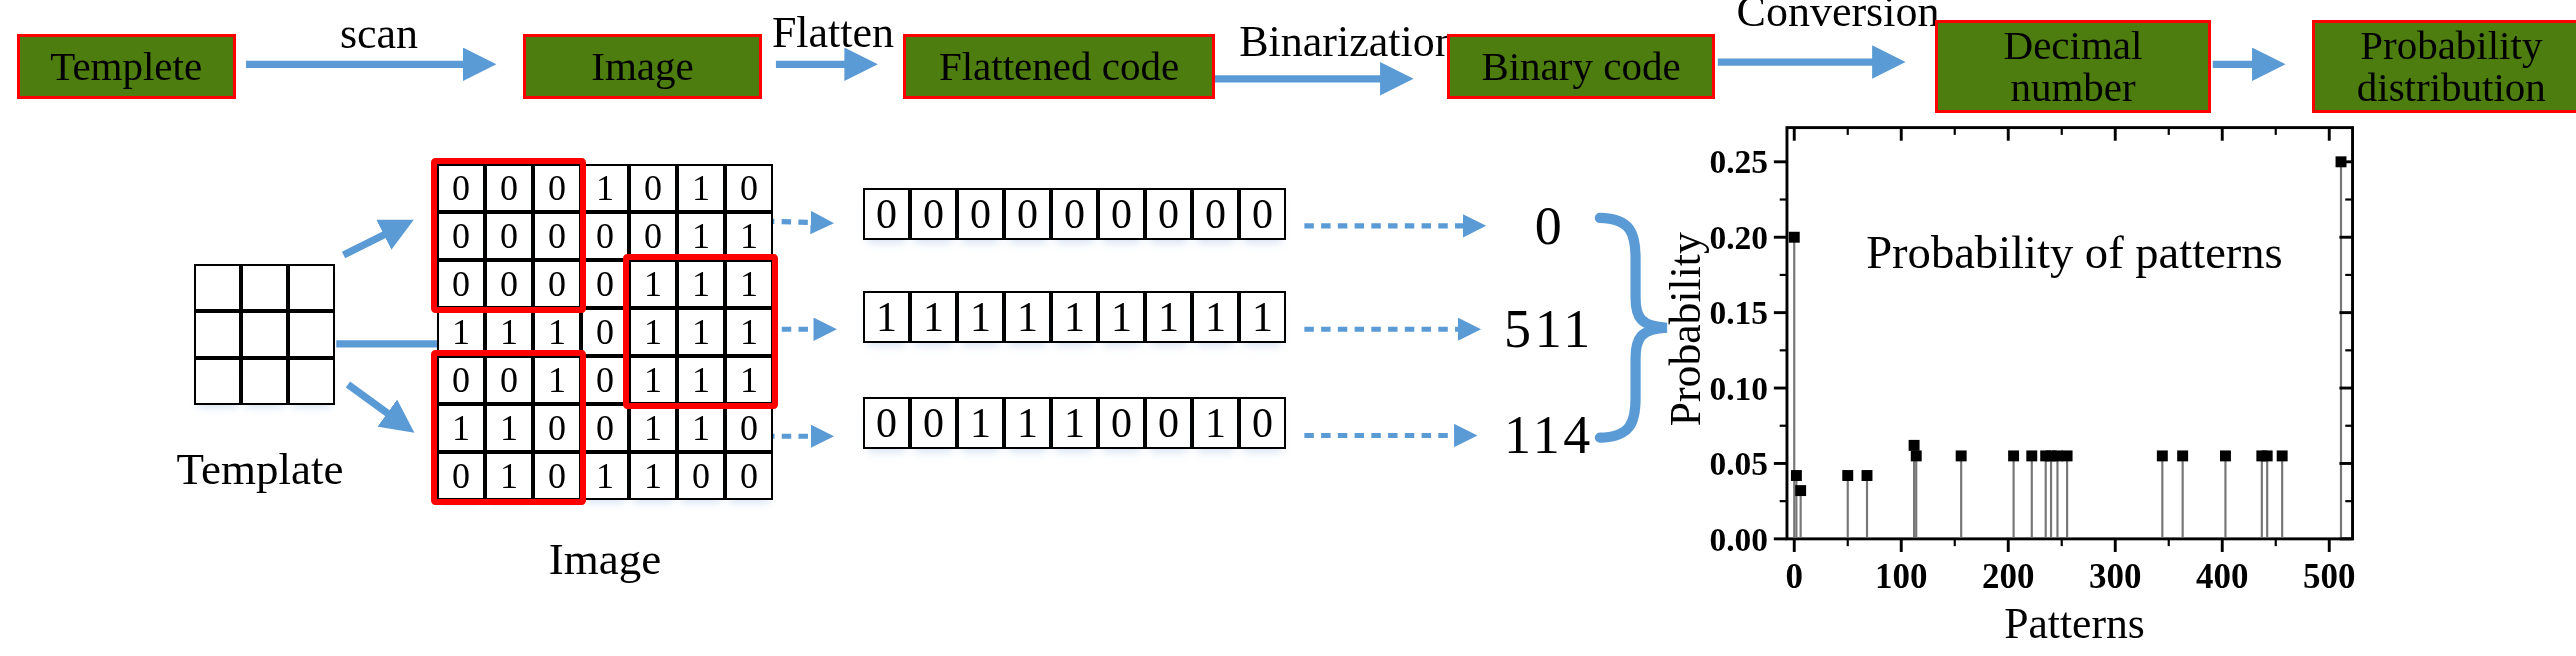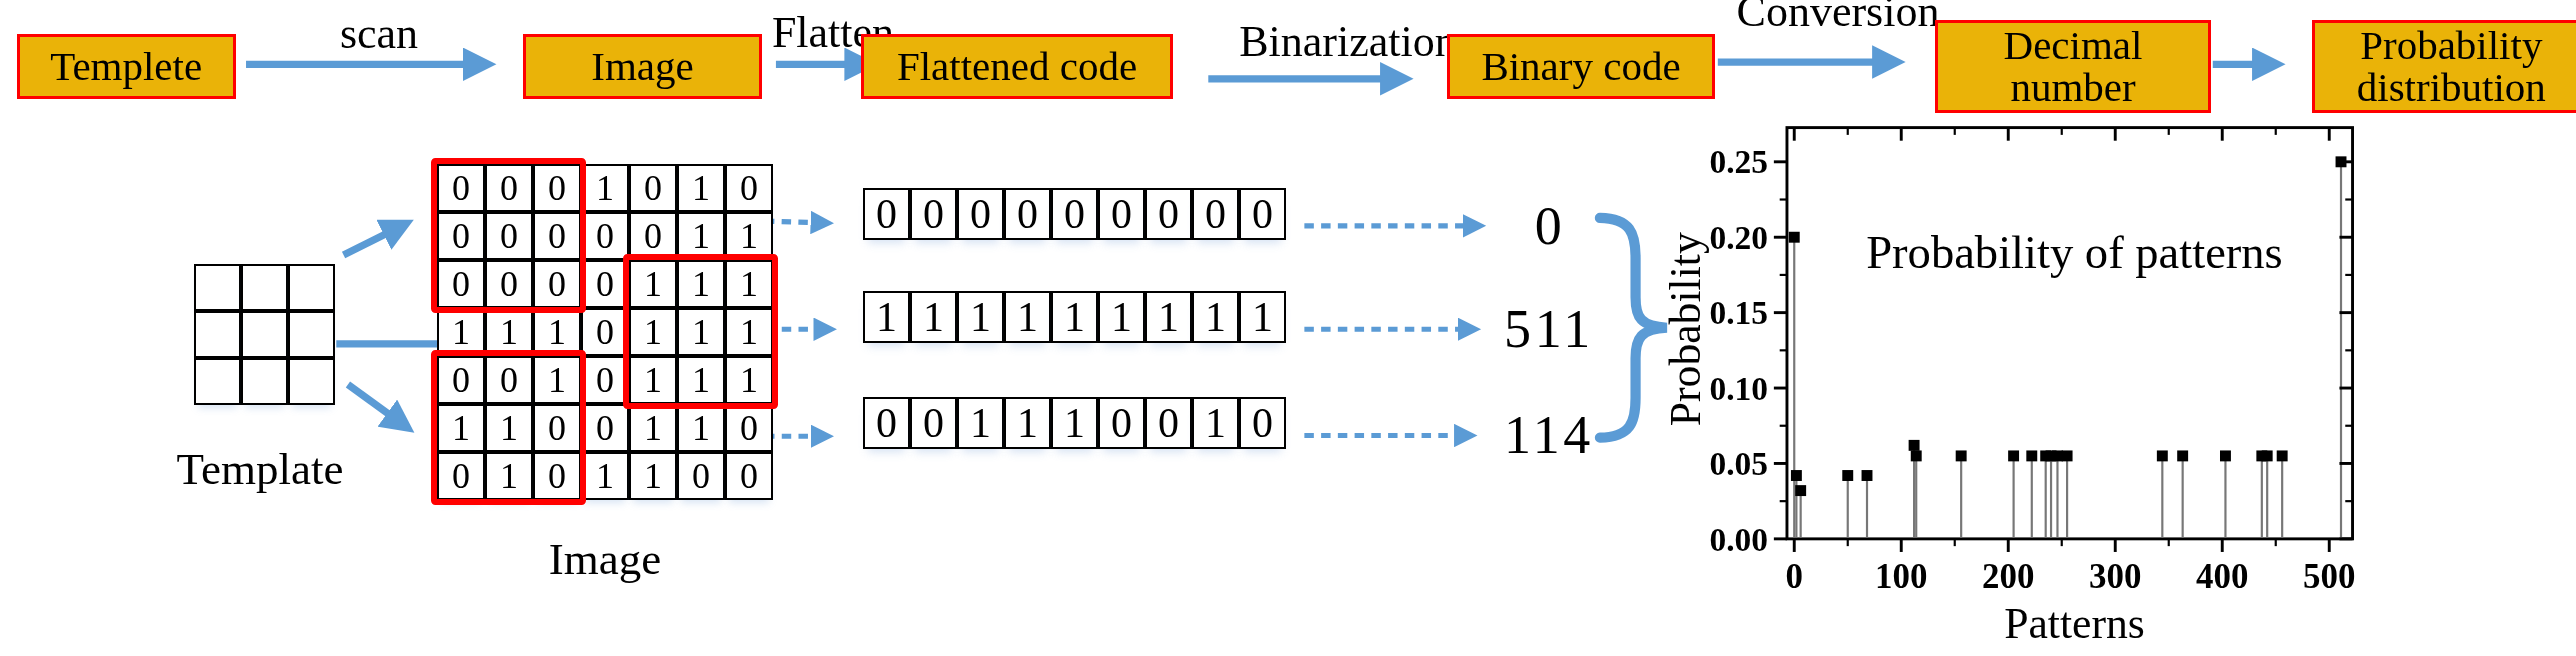--- a/index.html
+++ b/index.html
@@ -1,19 +1,19 @@
 <!DOCTYPE html>
 <html style="font-size:11.6px"><head>
 <meta charset="utf-8">
 <style>
   html,body{margin:0;padding:0;background:#fff;}
   body{width:2576px;height:657px;position:relative;overflow:hidden;
        font-family:"Liberation Serif","DejaVu Serif",serif;color:#000;}
   
-  .fbox{position:absolute;border:3.6px solid #ff0000;background:#eab308;
+  .fbox{position:absolute;border:3.6px solid #ff0000;background:#4d7c0f;
         display:flex;align-items:center;justify-content:center;text-align:center;
         font-size:41px;line-height:1.02;}
   .alabel{position:absolute;font-size:44px;white-space:nowrap;transform:translate(-50%,-50%);}
   
   .grid{position:absolute;display:grid;}
   .gcell{border:2.2px solid #000;background:#fff;display:flex;align-items:center;justify-content:center;
          font-size:36px;box-shadow:0 7.3px 7.3px -4.4px rgba(120,160,215,.28);}
   .tcell{border:2.9px solid #000;background:#fff;box-shadow:0 7.3px 7.3px -4.4px rgba(120,160,215,.28);}
   .overlay-red{position:absolute;border:6.6px solid #ff0000;border-radius:4.4px;pointer-events:none;}
   .biglabel{position:absolute;font-size:45px;transform:translate(-50%,-50%);white-space:nowrap;}
@@ -63,21 +63,21 @@
 </svg>
 
 <div class="fbox" style="left:16.7px;top:34px;width:213px;height:59px;">
   <span>Templete</span>
 </div>
 <div class="alabel" style="left:379px;top:33px;">scan</div>
 <div class="fbox" style="left:523px;top:34px;width:233px;height:59px;">
   <span>Image</span>
 </div>
 <div class="alabel" style="left:833px;top:32px;">Flatten</div>
-<div class="fbox" style="left:861px;top:34px;width:306px;height:59px;align-items:center;">
+<div class="fbox" style="left:903px;top:34px;width:306px;height:59px;align-items:center;">
   <span>Flattened code</span>
 </div>
 <div class="alabel" style="left:1320px;top:41px;margin-left:28px;">Binarization</div>
 <div class="fbox" style="left:1447px;top:34px;width:262px;height:59px;">
   <span>Binary code</span>
 </div>
 <div class="alabel" style="left:1818px;top:11px;margin-left:20px;">Conversion</div>
 <div class="fbox" style="left:1935px;top:20.4px;width:268px;height:87px;padding:0 1px;">
   <span>Decimal number</span>
 </div>

